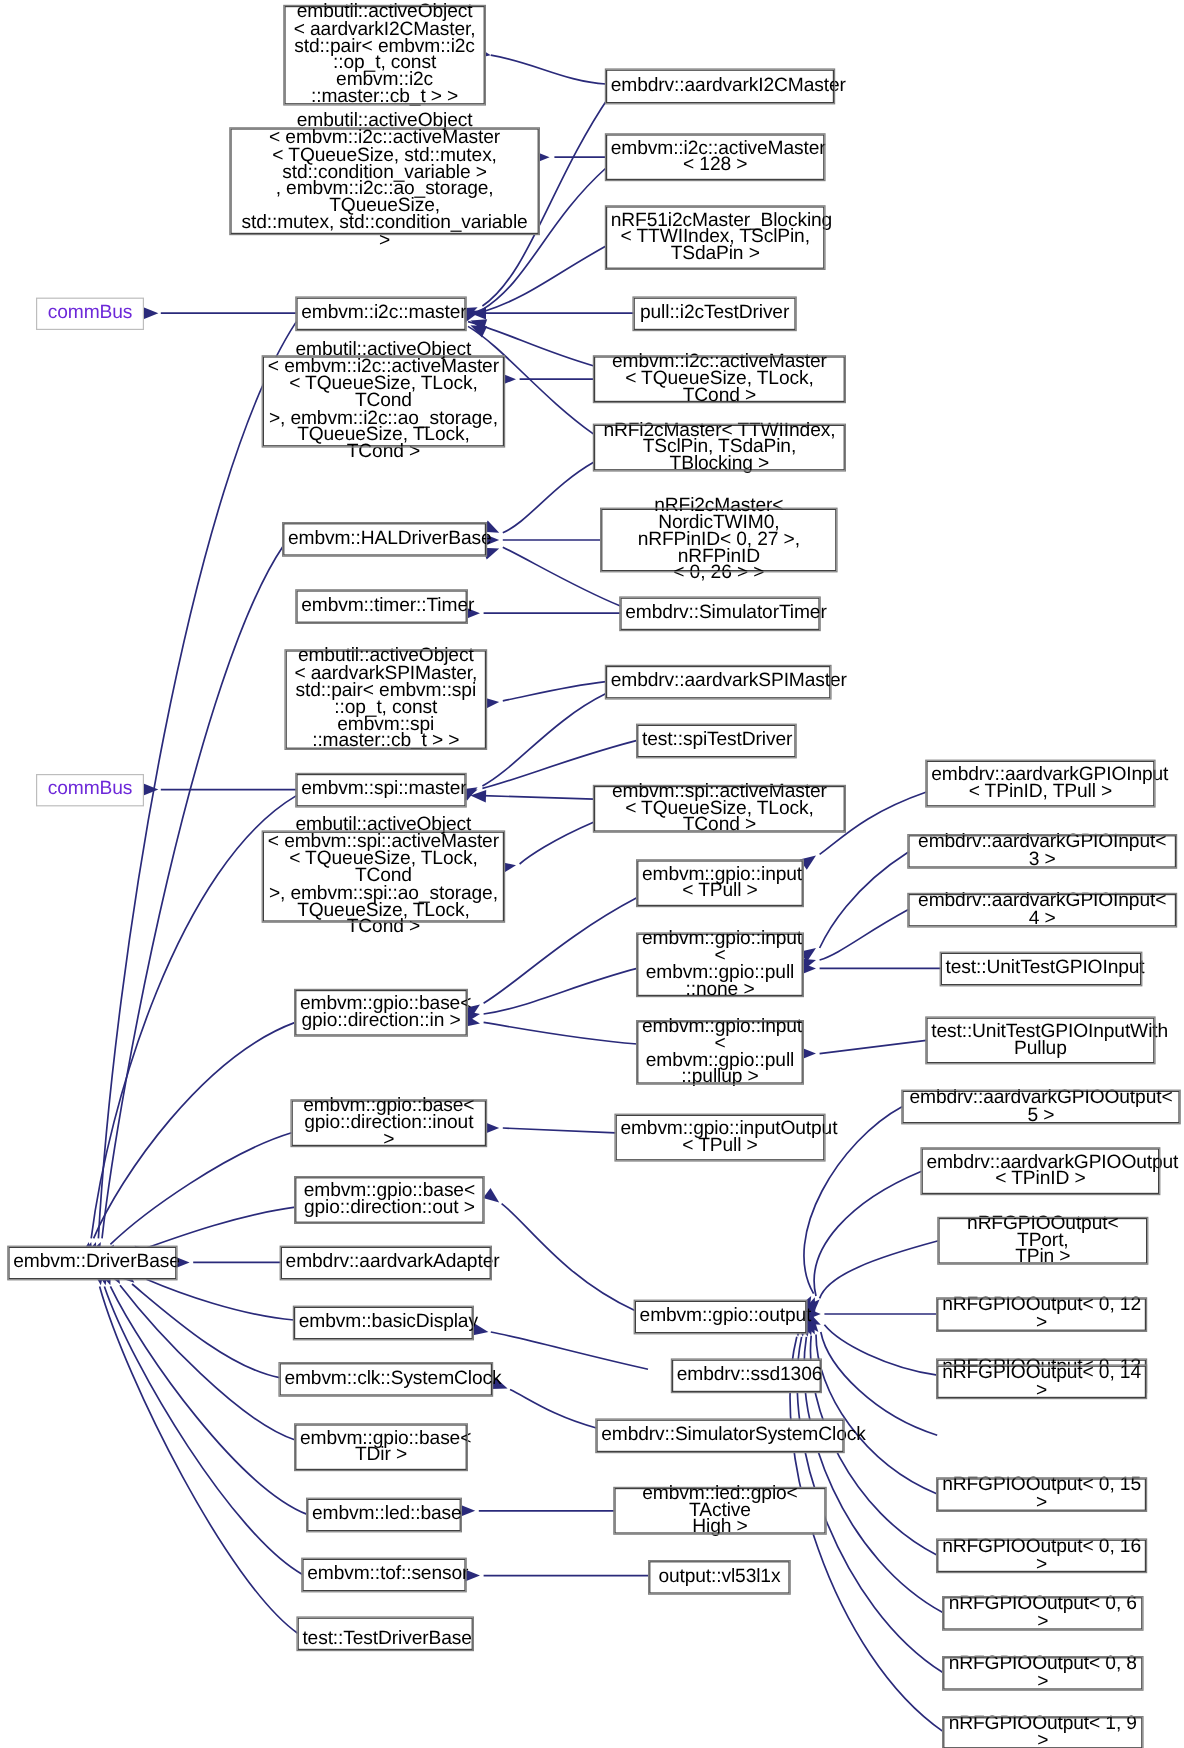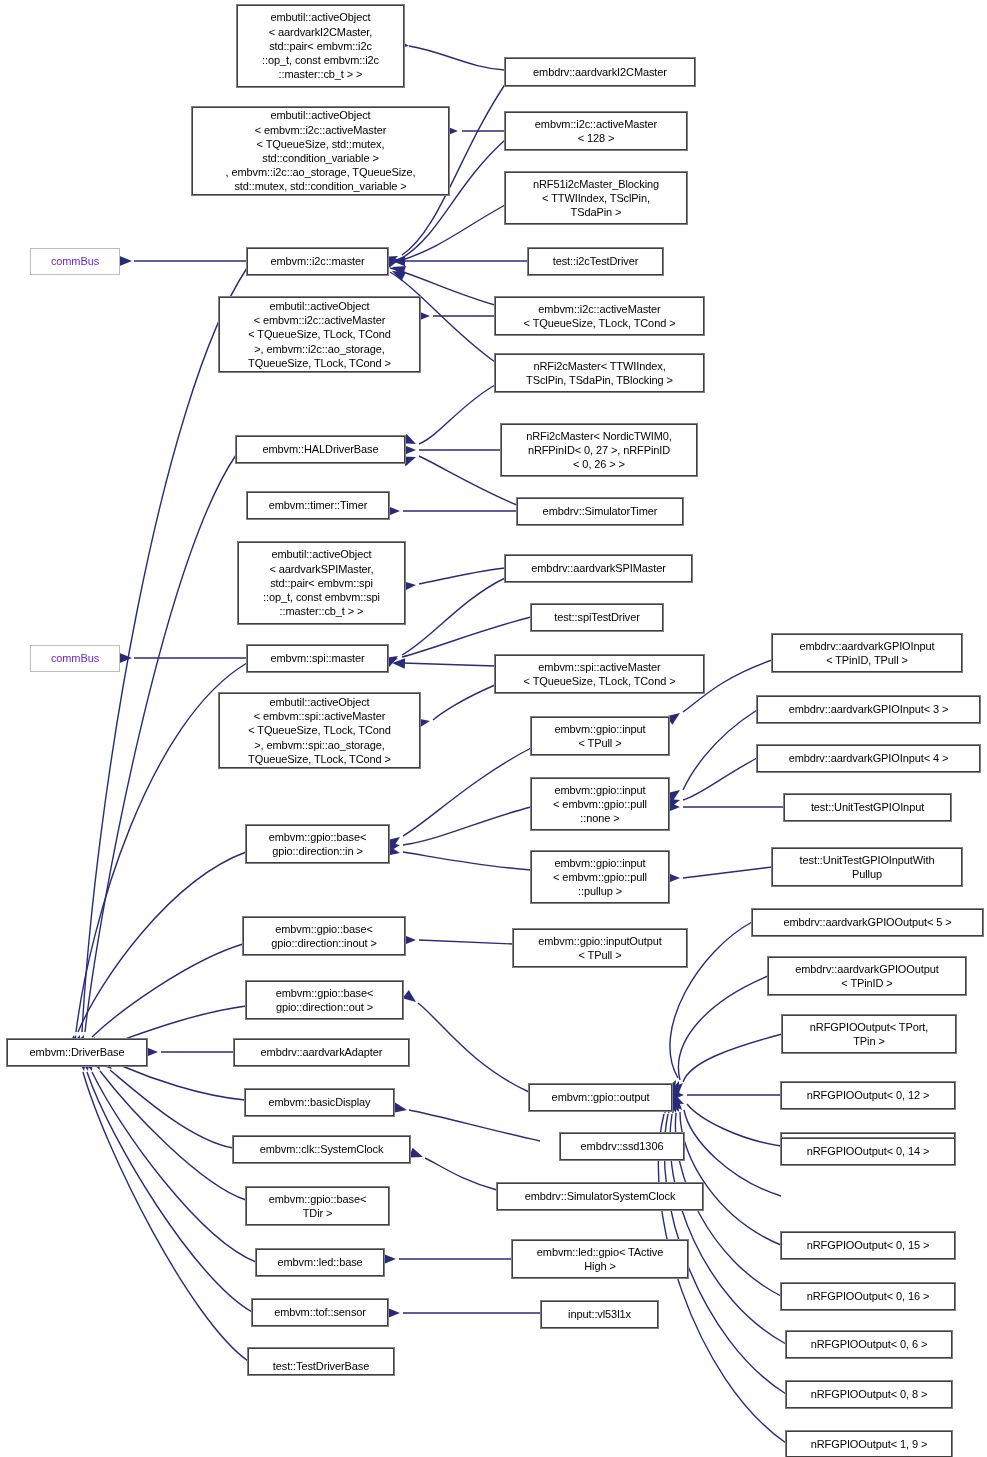--- a/index.html
+++ b/index.html
@@ -9,21 +9,21 @@
   .node{
     position:absolute;
     box-sizing:border-box;
     background:#ffffff;
     border:1px solid #404040;
     outline:1px solid #808080;
     display:flex;
     align-items:center;
     justify-content:center;
     text-align:center;
-    font-size:11px;
+    font-size:16px;
     line-height:14.2px;
     color:#000000;
     white-space:pre-line;
     padding:1px 3px;
     letter-spacing:-0.1px;
   }
   .node.faded{
     border:1px solid #bdbdbd;
     outline:none;
     color:#6d28d9;
@@ -164,21 +164,21 @@
  std::condition_variable &gt;
 , embvm::i2c::ao_storage, TQueueSize,
  std::mutex, std::condition_variable &gt;</span></div>
     <div class="node" style="left: 505px; top: 112px; width: 182px; height: 38px;"><span>embvm::i2c::activeMaster
 &lt; 128 &gt;</span></div>
     <div class="node" style="left: 505px; top: 172px; width: 182px; height: 52px;"><span>nRF51i2cMaster_Blocking
 &lt; TTWIIndex, TSclPin,
 TSdaPin &gt;</span></div>
     <div class="node faded" style="left: 30px; top: 248px; width: 90px; height: 27px;"><span>commBus</span></div>
     <div class="node" style="left: 247px; top: 248px; width: 141px; height: 27px;"><span>embvm::i2c::master</span></div>
-    <div class="node" style="left: 528px; top: 248px; width: 135px; height: 27px;"><span>test::i2cTestDriver</span></div>
+    <div class="node" style="left: 528px; top: 248px; width: 135px; height: 27px;"><span>pull::i2cTestDriver</span></div>
     <div class="node" style="left: 219px; top: 297px; width: 201px; height: 75px;"><span>embutil::activeObject
 &lt; embvm::i2c::activeMaster
 &lt; TQueueSize, TLock, TCond
  &gt;, embvm::i2c::ao_storage,
 TQueueSize, TLock, TCond &gt;</span></div>
     <div class="node" style="left: 495px; top: 297px; width: 209px; height: 38px;"><span>embvm::i2c::activeMaster
 &lt; TQueueSize, TLock, TCond &gt;</span></div>
     <div class="node" style="left: 495px; top: 354px; width: 209px; height: 38px;"><span>nRFi2cMaster&lt; TTWIIndex,
 TSclPin, TSdaPin, TBlocking &gt;</span></div>
     <div class="node" style="left: 501px; top: 424px; width: 196px; height: 52px;"><span>nRFi2cMaster&lt; NordicTWIM0,
@@ -242,18 +242,18 @@
     <div class="node" style="left: 497px; top: 1183px; width: 206px; height: 27px;"><span>embdrv::SimulatorSystemClock</span></div>
     <div class="node" style="left: 781px; top: 1138px; width: 174px; height: 27px;"><span>nRFGPIOOutput&lt; 0, 14 &gt;</span></div>
     <div class="node" style="left: 246px; top: 1187px; width: 143px; height: 38px;"><span>embvm::gpio::base&lt;
 TDir &gt;</span></div>
     <div class="node" style="left: 781px; top: 1232px; width: 174px; height: 27px;"><span>nRFGPIOOutput&lt; 0, 15 &gt;</span></div>
     <div class="node" style="left: 512px; top: 1240px; width: 176px; height: 38px;"><span>embvm::led::gpio&lt; TActive
 High &gt;</span></div>
     <div class="node" style="left: 256px; top: 1249px; width: 128px; height: 27px;"><span>embvm::led::base</span></div>
     <div class="node" style="left: 781px; top: 1283px; width: 174px; height: 27px;"><span>nRFGPIOOutput&lt; 0, 16 &gt;</span></div>
     <div class="node" style="left: 252px; top: 1299px; width: 136px; height: 27px;"><span>embvm::tof::sensor</span></div>
-    <div class="node" style="left: 541px; top: 1301px; width: 117px; height: 27px;"><span>input::vl53l1x</span></div>
+    <div class="node" style="left: 541px; top: 1301px; width: 117px; height: 27px;"><span>output::vl53l1x</span></div>
     <div class="node" style="left: 786px; top: 1331px; width: 166px; height: 27px;"><span>nRFGPIOOutput&lt; 0, 6 &gt;</span></div>
     <div class="node" style="left: 248px; top: 1348px; width: 146px; height: 27px; align-items: flex-end;"><span>test::TestDriverBase</span></div>
     <div class="node" style="left: 786px; top: 1381px; width: 166px; height: 27px;"><span>nRFGPIOOutput&lt; 0, 8 &gt;</span></div>
     <div class="node" style="left: 786px; top: 1431px; width: 166px; height: 26px; text-align: center;"><span>nRFGPIOOutput&lt; 1, 9 &gt;</span></div>
   </div>
 
 </body></html>

